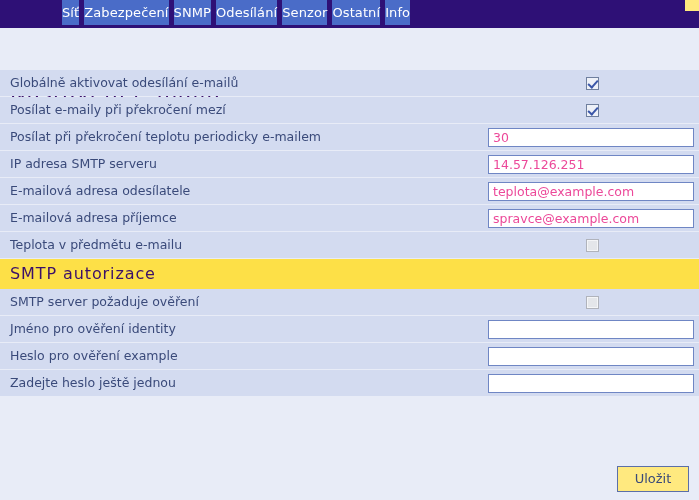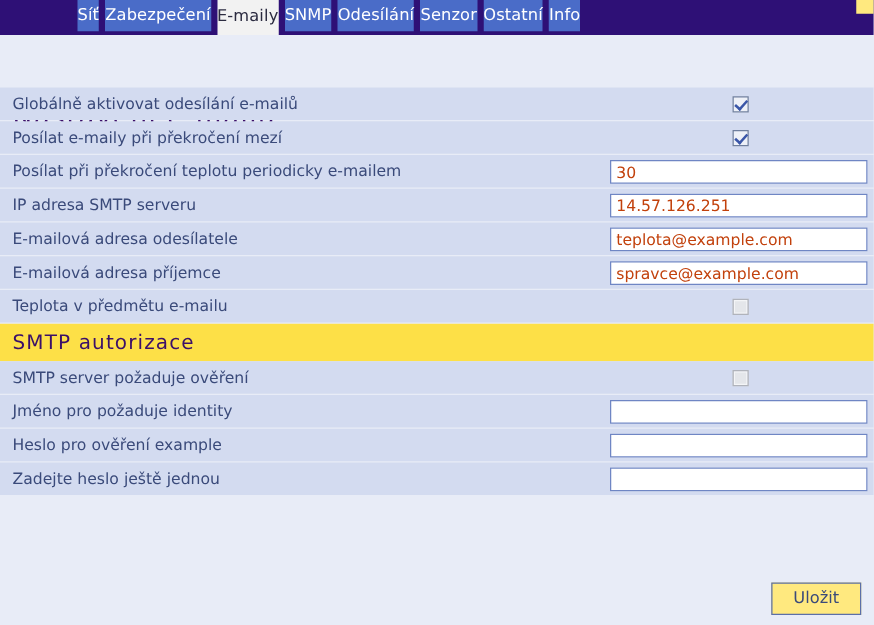--- a/index.html
+++ b/index.html
@@ -113,21 +113,21 @@
 
   
   .txt {
     width: 206px;
     height: 19px;
     box-sizing: border-box;
     border: 1px solid #6f86c4;
     background: #ffffff;
     font-size: 12.5px;
     font-family: "DejaVu Sans", sans-serif;
-    color: #c2410c;
+    color: #ec4899;
     padding: 0 4px;
     outline: none;
   }
   .txt::placeholder { color: #9aa7c8; }
 
   
   .cb {
     width: 13px;
     height: 13px;
     box-sizing: border-box;
@@ -195,21 +195,20 @@
     margin-left: 32px;
   }
 </style>
 </head>
 <body>
 
 <div class="tabbar">
   <div class="tabs">
       <div class="tab">Síť</div>
       <div class="tab">Zabezpečení</div>
-      <div class="tab active">E-maily</div>
       <div class="tab">SNMP</div>
       <div class="tab">Odesílání</div>
       <div class="tab">Senzor</div>
       <div class="tab">Ostatní</div>
       <div class="tab">Info</div>
     </div>
   <div class="corner-mark"></div>
 </div>
 
 <div class="page-title">Nastavení e-mailů</div>
@@ -265,21 +264,21 @@
   </div>
 
   <div id="smtp-rows">
       <div class="row">
         <div class="label">SMTP server požaduje ověření</div>
         <div class="control center-cb">
           <span class="cb disabled"></span>
         </div>
       </div>
       <div class="row">
-        <div class="label">Jméno pro požaduje identity</div>
+        <div class="label">Jméno pro ověření identity</div>
         <div class="control">
           <input type="text" class="txt" placeholder="" style="">
         </div>
       </div>
       <div class="row">
         <div class="label">Heslo pro ověření example</div>
         <div class="control">
           <input type="text" class="txt" placeholder="" style="">
         </div>
       </div>

